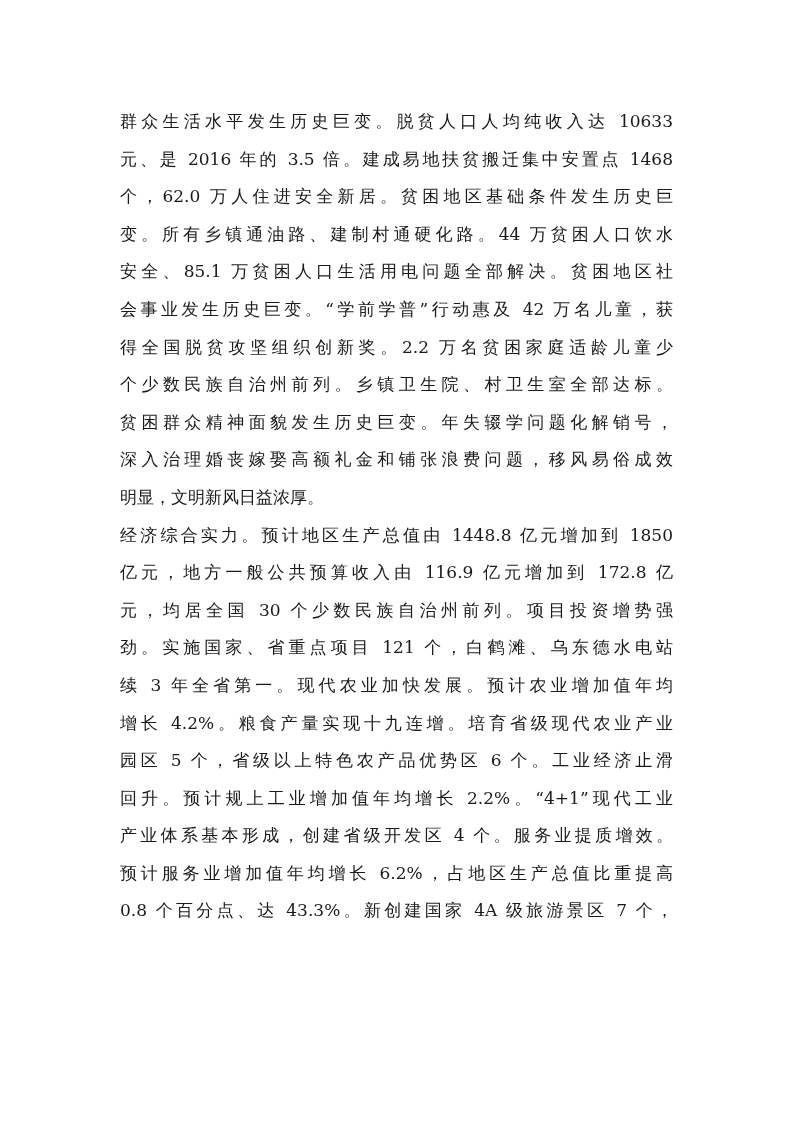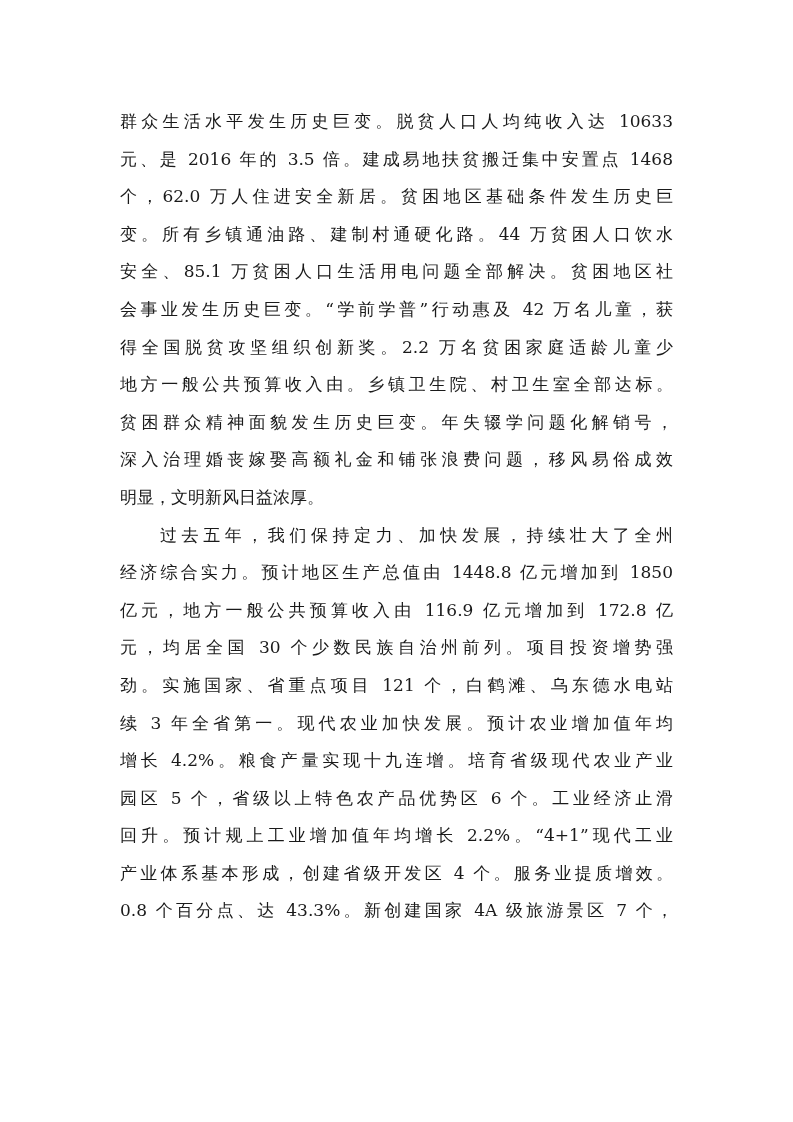--- a/index.html
+++ b/index.html
@@ -43,31 +43,31 @@
 
 <div class="page">
   <div class="paragraph">
     <div class="line">群众生活水平发生历史巨变。脱贫人口人均纯收入达 10633</div>
     <div class="line">元、是 2016 年的 3.5 倍。建成易地扶贫搬迁集中安置点 1468</div>
     <div class="line">个，62.0 万人住进安全新居。贫困地区基础条件发生历史巨</div>
     <div class="line">变。所有乡镇通油路、建制村通硬化路。44 万贫困人口饮水</div>
     <div class="line">安全、85.1 万贫困人口生活用电问题全部解决。贫困地区社</div>
     <div class="line">会事业发生历史巨变。“学前学普”行动惠及 42 万名儿童，获</div>
     <div class="line">得全国脱贫攻坚组织创新奖。2.2 万名贫困家庭适龄儿童少</div>
-    <div class="line">地方一般公共预算收入由。乡镇卫生院、村卫生室全部达标。</div>
+    <div class="line">个少数民族自治州前列。乡镇卫生院、村卫生室全部达标。</div>
     <div class="line">贫困群众精神面貌发生历史巨变。年失辍学问题化解销号，</div>
     <div class="line">深入治理婚丧嫁娶高额礼金和铺张浪费问题，移风易俗成效</div>
     <div class="line last">明显，文明新风日益浓厚。</div>
   </div>
   <div class="paragraph">
-    <div class="line indent">过去五年，我们保持定力、加快发展，持续壮大了全州</div>
     <div class="line">经济综合实力。预计地区生产总值由 1448.8 亿元增加到 1850</div>
     <div class="line">亿元，地方一般公共预算收入由 116.9 亿元增加到 172.8 亿</div>
     <div class="line">元，均居全国 30 个少数民族自治州前列。项目投资增势强</div>
     <div class="line">劲。实施国家、省重点项目 121 个，白鹤滩、乌东德水电站</div>
     <div class="line">续 3 年全省第一。现代农业加快发展。预计农业增加值年均</div>
     <div class="line">增长 4.2%。粮食产量实现十九连增。培育省级现代农业产业</div>
     <div class="line">园区 5 个，省级以上特色农产品优势区 6 个。工业经济止滑</div>
     <div class="line">回升。预计规上工业增加值年均增长 2.2%。“4+1”现代工业</div>
     <div class="line">产业体系基本形成，创建省级开发区 4 个。服务业提质增效。</div>
+    <div class="line">预计服务业增加值年均增长 6.2%，占地区生产总值比重提高</div>
     <div class="line">0.8 个百分点、达 43.3%。新创建国家 4A 级旅游景区 7 个，</div>
   </div>
 </div>
 
 </body></html>

